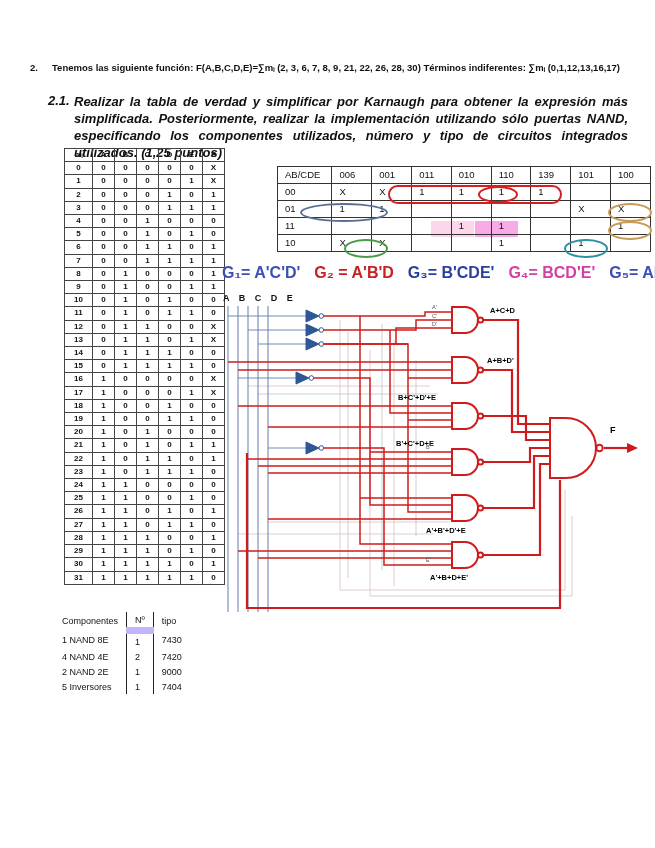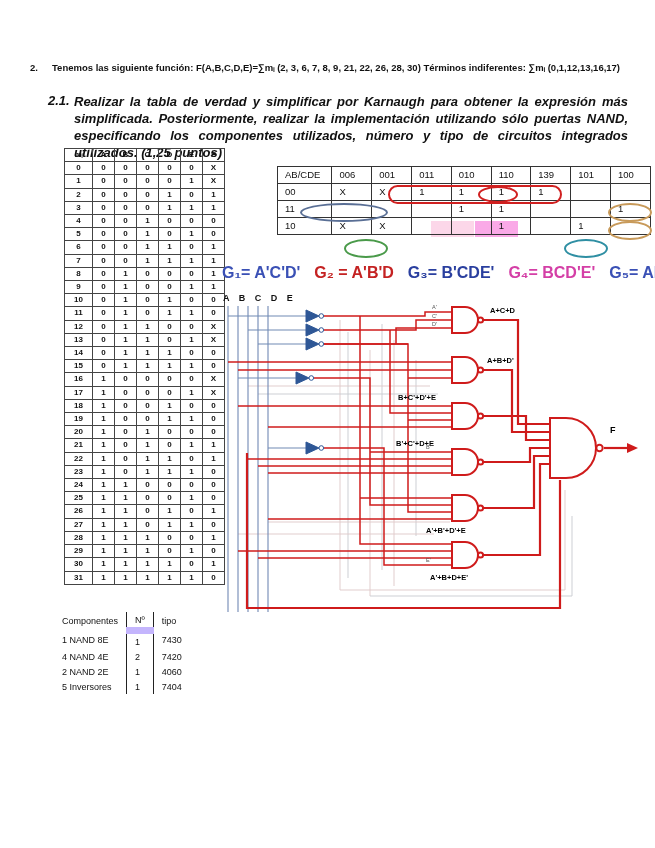--- a/index.html
+++ b/index.html
@@ -374,20 +374,31 @@
           <tr>
             <th>00</th>
             <td>X</td>
             <td>X</td>
             <td>1</td>
             <td>1</td>
             <td>1</td>
             <td>1</td>
             <td></td>
             <td></td>
+          </tr>
+          <tr>
+            <th>01</th>
+            <td>1</td>
+            <td>1</td>
+            <td></td>
+            <td></td>
+            <td></td>
+            <td></td>
+            <td>X</td>
+            <td>X</td>
           </tr>
           <tr>
             <th>11</th>
             <td></td>
             <td></td>
             <td></td>
             <td>1</td>
             <td>1</td>
             <td></td>
             <td></td>
@@ -574,21 +585,21 @@
           <td class="c-type">7430</td>
         </tr>
         <tr>
           <td class="c-name">4 NAND 4E</td>
           <td class="c-qty">2</td>
           <td class="c-type">7420</td>
         </tr>
         <tr>
           <td class="c-name">2 NAND 2E</td>
           <td class="c-qty">1</td>
-          <td class="c-type">4060</td>
+          <td class="c-type">9000</td>
         </tr>
         <tr>
           <td class="c-name">5 Inversores</td>
           <td class="c-qty">1</td>
           <td class="c-type">7404</td>
         </tr>
       </tbody>
   </table>
 
 </div>

